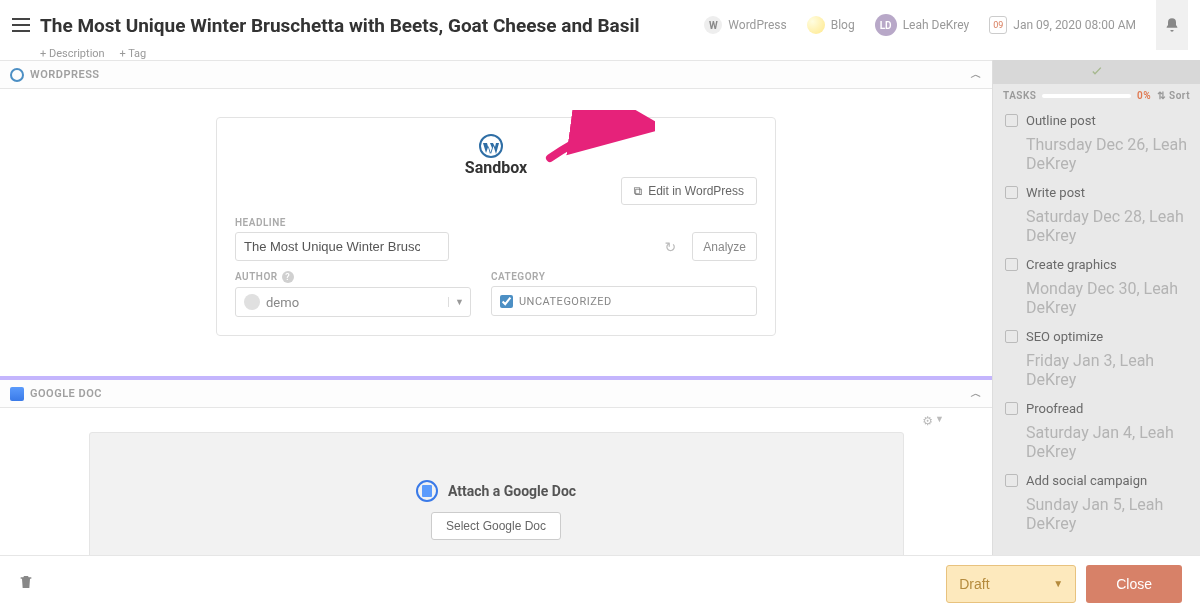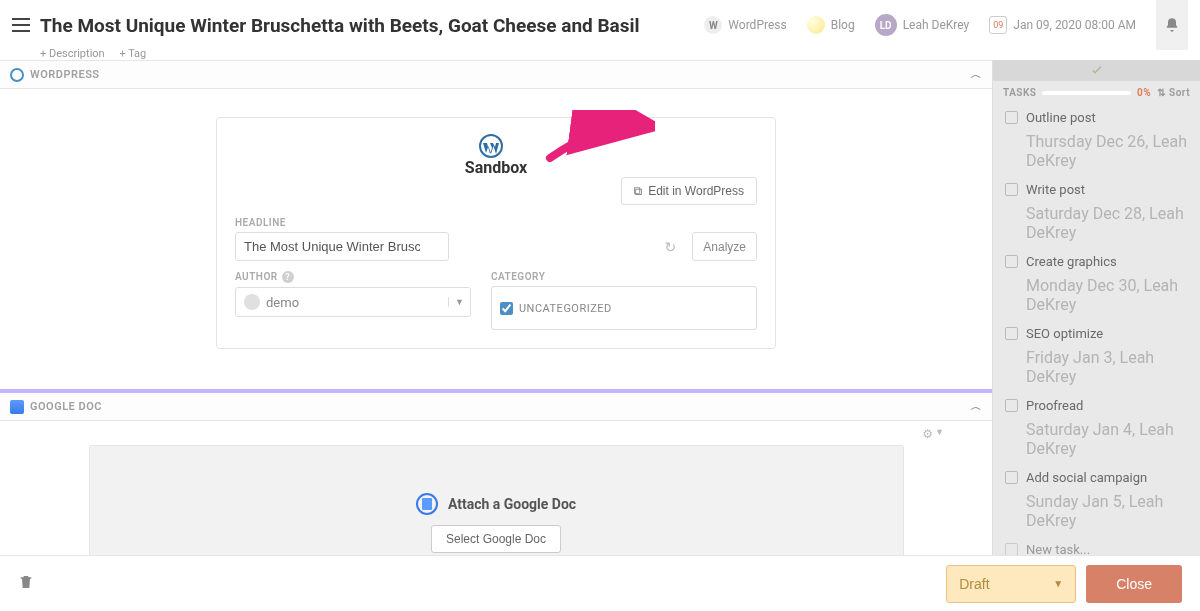--- a/index.html
+++ b/index.html
@@ -137,21 +137,21 @@
     .form-col-author { width: 47%; }
     .form-col-cat { width: 53%; }
     .author-select {
       display:flex;
       border:1px solid #ddd; border-radius:3px; height:30px; align-items:center;
     }
     .author-select .main-val { flex:1; padding:0 8px; display:flex; align-items:center; gap:6px; color:#888; font-size:13px;}
     .author-select .drop { width:22px; border-left:1px solid #ddd; display:flex; align-items:center; justify-content:center; color:#999; font-size:9px; cursor:pointer;}
     .author-av { width:16px; height:16px; border-radius:50%; background:#e0e0e0; }
     .cat-box {
-      border:1px solid #ddd; border-radius:3px; height:44px; display:flex; align-items:center; padding:0 8px;
+      border:1px solid #ddd; border-radius:3px; height:30px; display:flex; align-items:center; padding:0 8px;
       font-size:11px; color:#888; letter-spacing:0.5px; gap:6px;
     }
     .cat-box input[type=checkbox]{ width:13px; height:13px; accent-color:#4c8fc4; }
     .help-badge { display:inline-block; width:12px; height:12px; border-radius:50%; background:#d0d0d0; color:#fff; font-size:9px; line-height:12px; text-align:center; margin-left:4px;}
 
     
     .arrow-annot {
       position: absolute;
       left: 545px;
       top: 110px;
@@ -402,24 +402,20 @@
           <div class="meta">Saturday Jan 4,  Leah DeKrey</div>
         </div>
         <div class="task-item">
           <div class="row1">
             <span class="cb"></span>
             <span>Add social campaign</span>
           </div>
           <div class="meta">Sunday Jan 5,  Leah DeKrey</div>
         </div>
       </div>
-    <div class="task-new">
-      <span class="cb"></span>
-      <span>New task...</span>
-    </div>
   </div>
 </div>
 
 <div class="footer">
   <span class="trash-icon">
     <svg width="16" height="18" viewBox="0 0 24 24">
         <path fill="#888" d="M6 7h12l-1 14H7L6 7zm3-4h6l1 2h4v2H4V5h4l1-2z"></path>
       </svg>
   </span>
   <div class="footer-right">

